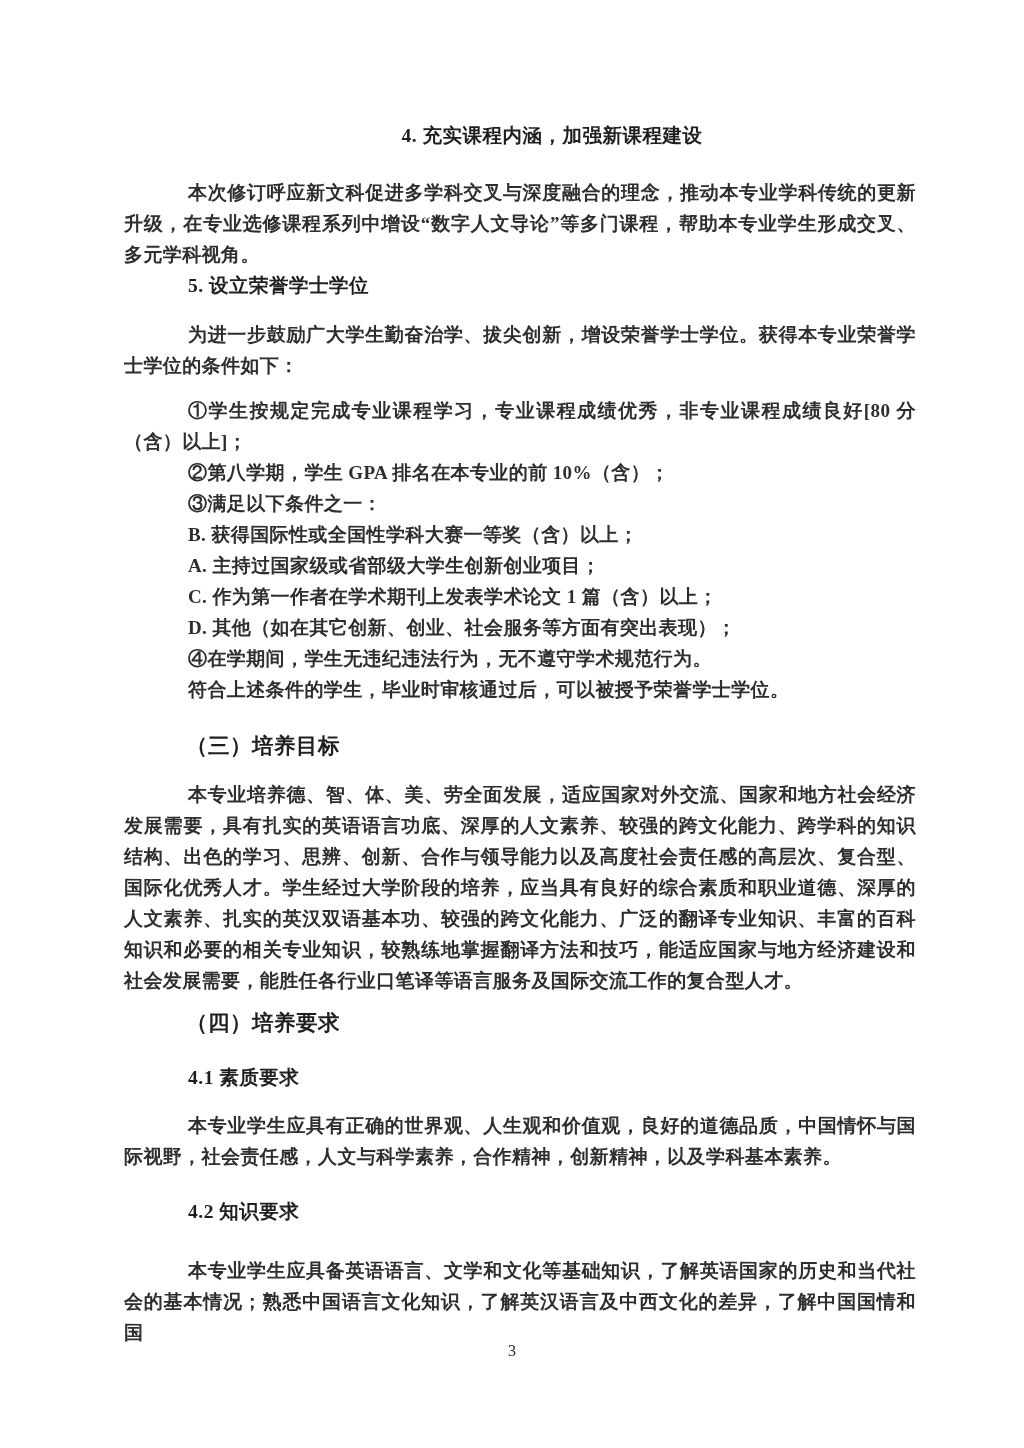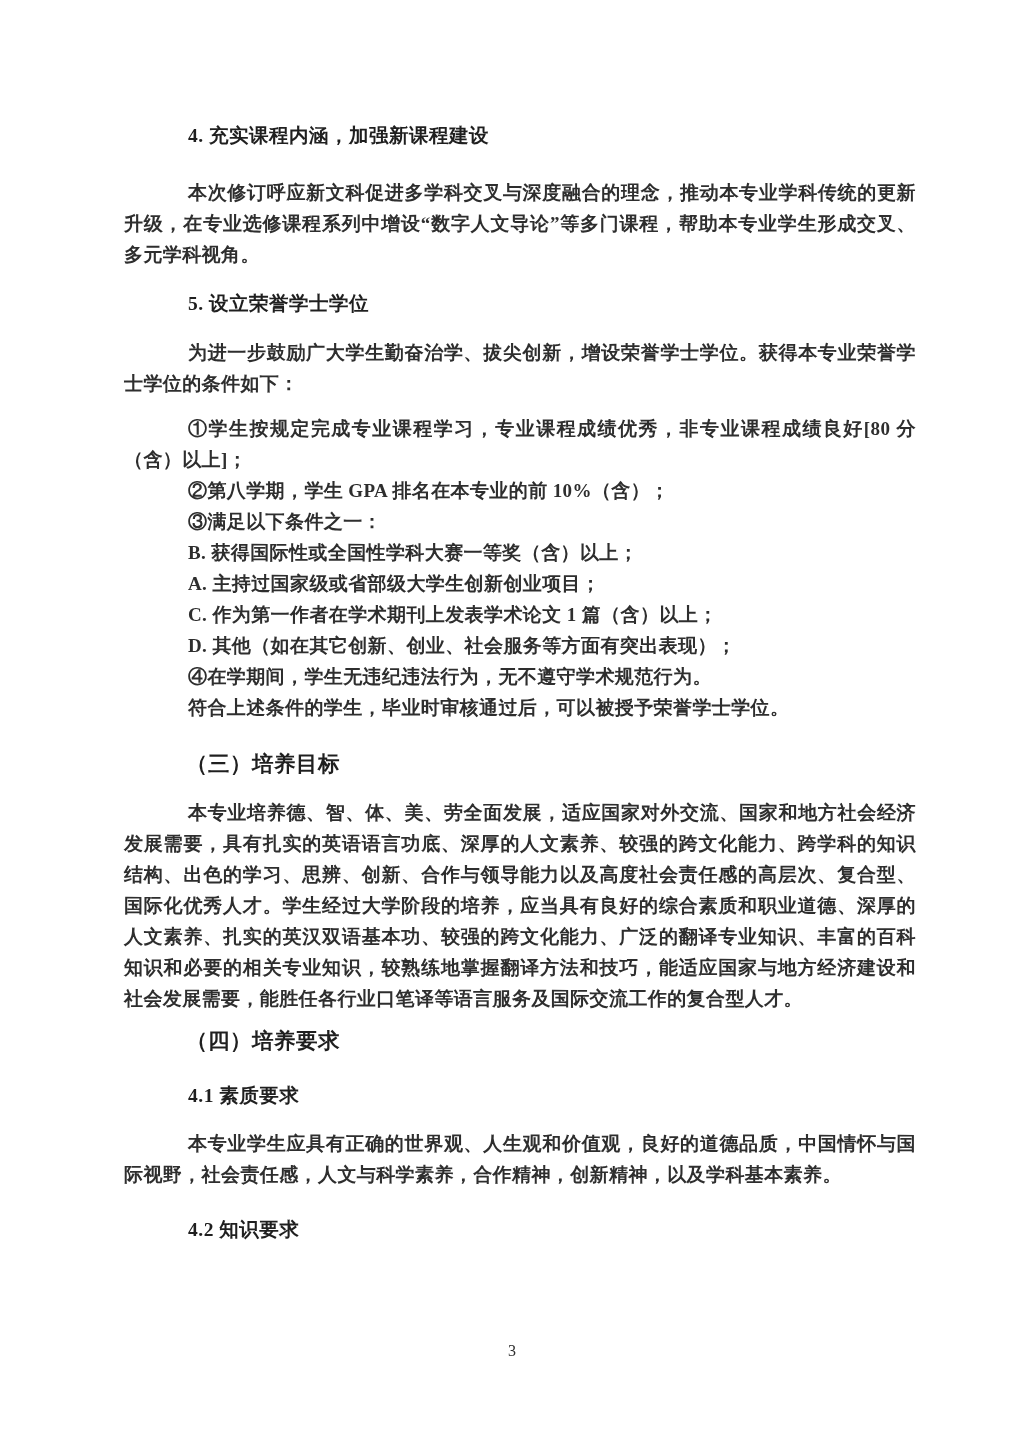--- a/index.html
+++ b/index.html
@@ -41,22 +41,22 @@
   }
   .h-section {
     font-size: 21.5px;
     line-height: 34px;
     font-weight: bold;
     letter-spacing: 0.5px;
     text-indent: 62px;
     color: #1f1f1f;
   }
   
-  .mb26 { margin-bottom: 26px; }
-  .mt18 { margin-top: 18px; }
+  .mb26 { margin-bottom: 26px; text-align: center; }
+  .mt18 { }
   .mb18 { margin-bottom: 18px; }
   .mt14 { margin-top: 14px; }
   .mb16 { margin-bottom: 16px; margin-top: 24px; }
   .mt10 { margin-top: 10px; }
   .mt22 { margin-top: 22px; }
   .mb17 { margin-bottom: 17px; }
   .mt24 { margin-top: 24px; }
   .mb20 { margin-bottom: 28px; }
   .footer {
     position: absolute;
@@ -106,17 +106,18 @@
     <p class="body-p">本专业培养德、智、体、美、劳全面发展，适应国家对外交流、国家和地方社会经济发展需要，具有扎实的英语语言功底、深厚的人文素养、较强的跨文化能力、跨学科的知识结构、出色的学习、思辨、创新、合作与领导能力以及高度社会责任感的高层次、复合型、国际化优秀人才。学生经过大学阶段的培养，应当具有良好的综合素质和职业道德、深厚的人文素养、扎实的英汉双语基本功、较强的跨文化能力、广泛的翻译专业知识、丰富的百科知识和必要的相关专业知识，较熟练地掌握翻译方法和技巧，能适应国家与地方经济建设和社会发展需要，能胜任各行业口笔译等语言服务及国际交流工作的复合型人才。</p>
 
     <h2 class="h-section mt10">（四）培养要求</h2>
 
     <h3 class="h-sub mt22 mb17">4.1 素质要求</h3>
 
     <p class="body-p">本专业学生应具有正确的世界观、人生观和价值观，良好的道德品质，中国情怀与国际视野，社会责任感，人文与科学素养，合作精神，创新精神，以及学科基本素养。</p>
 
     <h3 class="h-sub mt24 mb20">4.2 知识要求</h3>
 
+    <p class="body-p">本专业学生应具备英语语言、文学和文化等基础知识，了解英语国家的历史和当代社会的基本情况；熟悉中国语言文化知识，了解英汉语言及中西文化的差异，了解中国国情和国</p>
 
   </div>
 
   <div class="footer">3</div>
 </div>
 
 </body></html>

